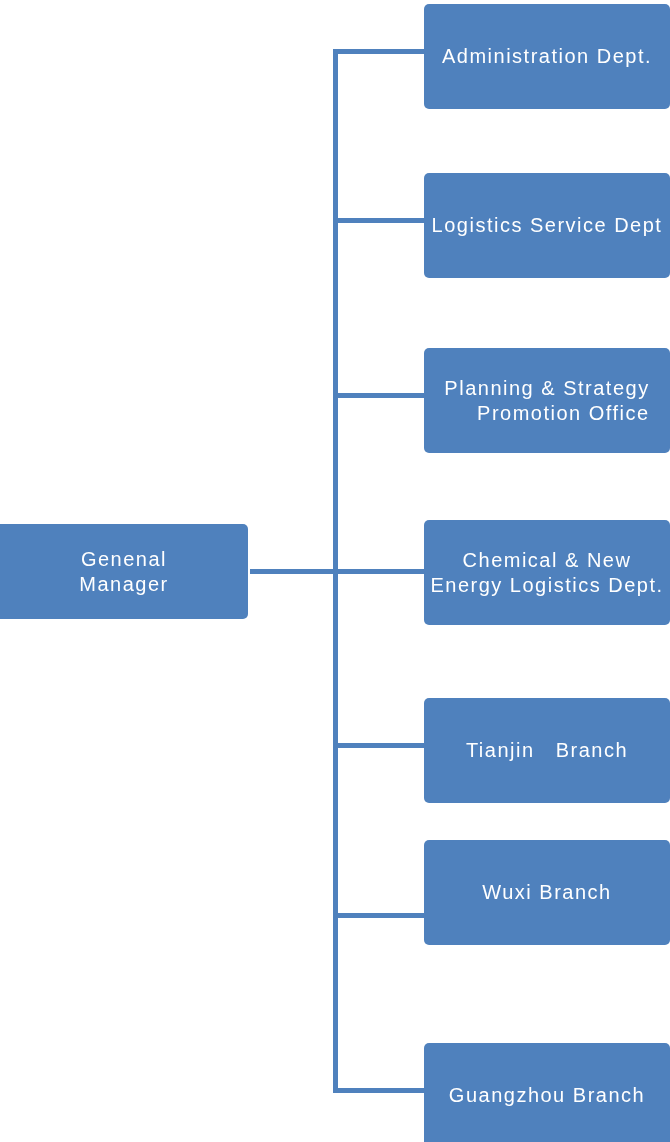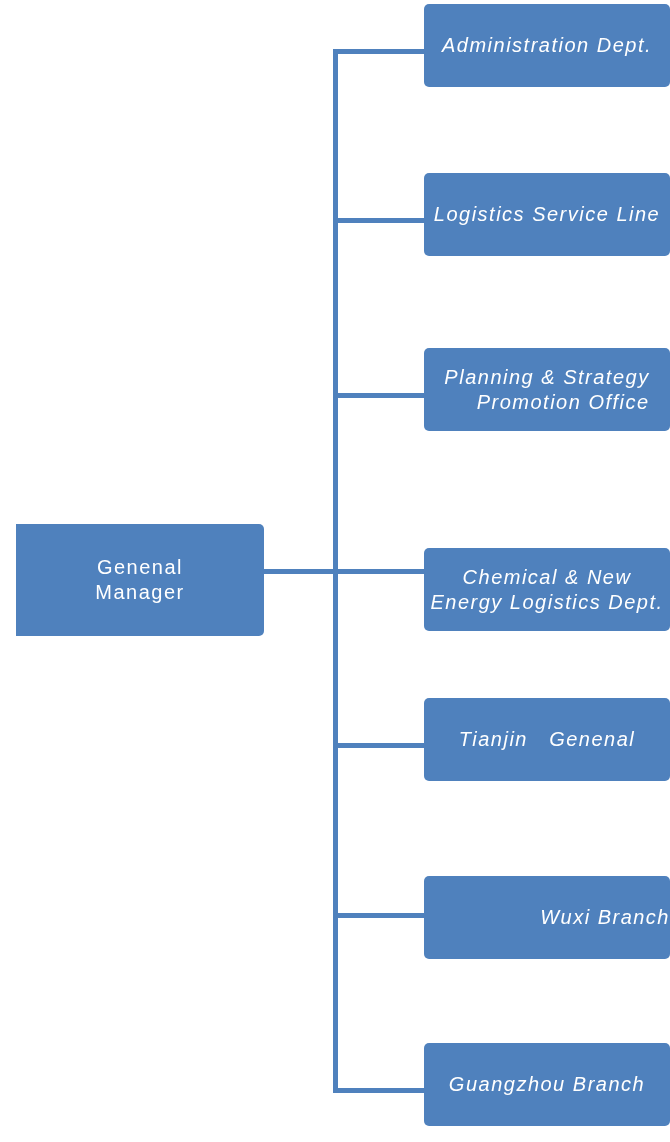--- a/index.html
+++ b/index.html
@@ -54,40 +54,39 @@
     align-items: center;
     justify-content: center;
     text-align: center;
     font-size: 20px;
     letter-spacing: 1.5px;
     line-height: 25px;
   }
   .node-label { white-space: pre-wrap; }
 
   .root-node {
-    left: 16px;
+    left: 0;
     top: 524px;
     width: 248px;
-    height: 112px;
+    height: 95px;
     border-top-left-radius: 0;     
     border-bottom-left-radius: 0;
   }
 
   .dept {
     left: 424px;
     width: 246px;
-    height: 83px;
-    font-style: italic;
+    height: 105px;
   }
   .dept.d0 { top: 4px; }
   .dept.d1 { top: 173px; }
   .dept.d2 { top: 348px; text-align: right; }
-  .dept.d3 { top: 548px; text-align: center; }
+  .dept.d3 { top: 520px; text-align: center; }
   .dept.d4 { top: 698px; }
-  .dept.d5 { top: 876px; justify-content: flex-end; }
+  .dept.d5 { top: 840px; }
   .dept.d6 { top: 1043px; text-align: center; }
 </style>
 </head>
 <body>
 
 <div class="canvas">
 
   <div class="trunk"></div>
   <div class="branch b0"></div>
   <div class="branch b1"></div>
@@ -99,32 +98,32 @@
 
   <div class="node root-node">
     <span class="node-label">Genenal
 Manager</span>
   </div>
 
   <div class="node dept d0">
     <span class="node-label">Administration Dept.</span>
   </div>
   <div class="node dept d1">
-    <span class="node-label">Logistics Service Line</span>
+    <span class="node-label">Logistics Service Dept</span>
   </div>
   <div class="node dept d2">
     <span class="node-label">Planning &amp; Strategy
 Promotion Office</span>
   </div>
   <div class="node dept d3">
     <span class="node-label">Chemical &amp; New
 Energy Logistics Dept.</span>
   </div>
   <div class="node dept d4">
-    <span class="node-label">Tianjin   Genenal</span>
+    <span class="node-label">Tianjin   Branch</span>
   </div>
   <div class="node dept d5">
     <span class="node-label">Wuxi Branch</span>
   </div>
   <div class="node dept d6">
     <span class="node-label">Guangzhou Branch</span>
   </div>
 
 </div>
 

